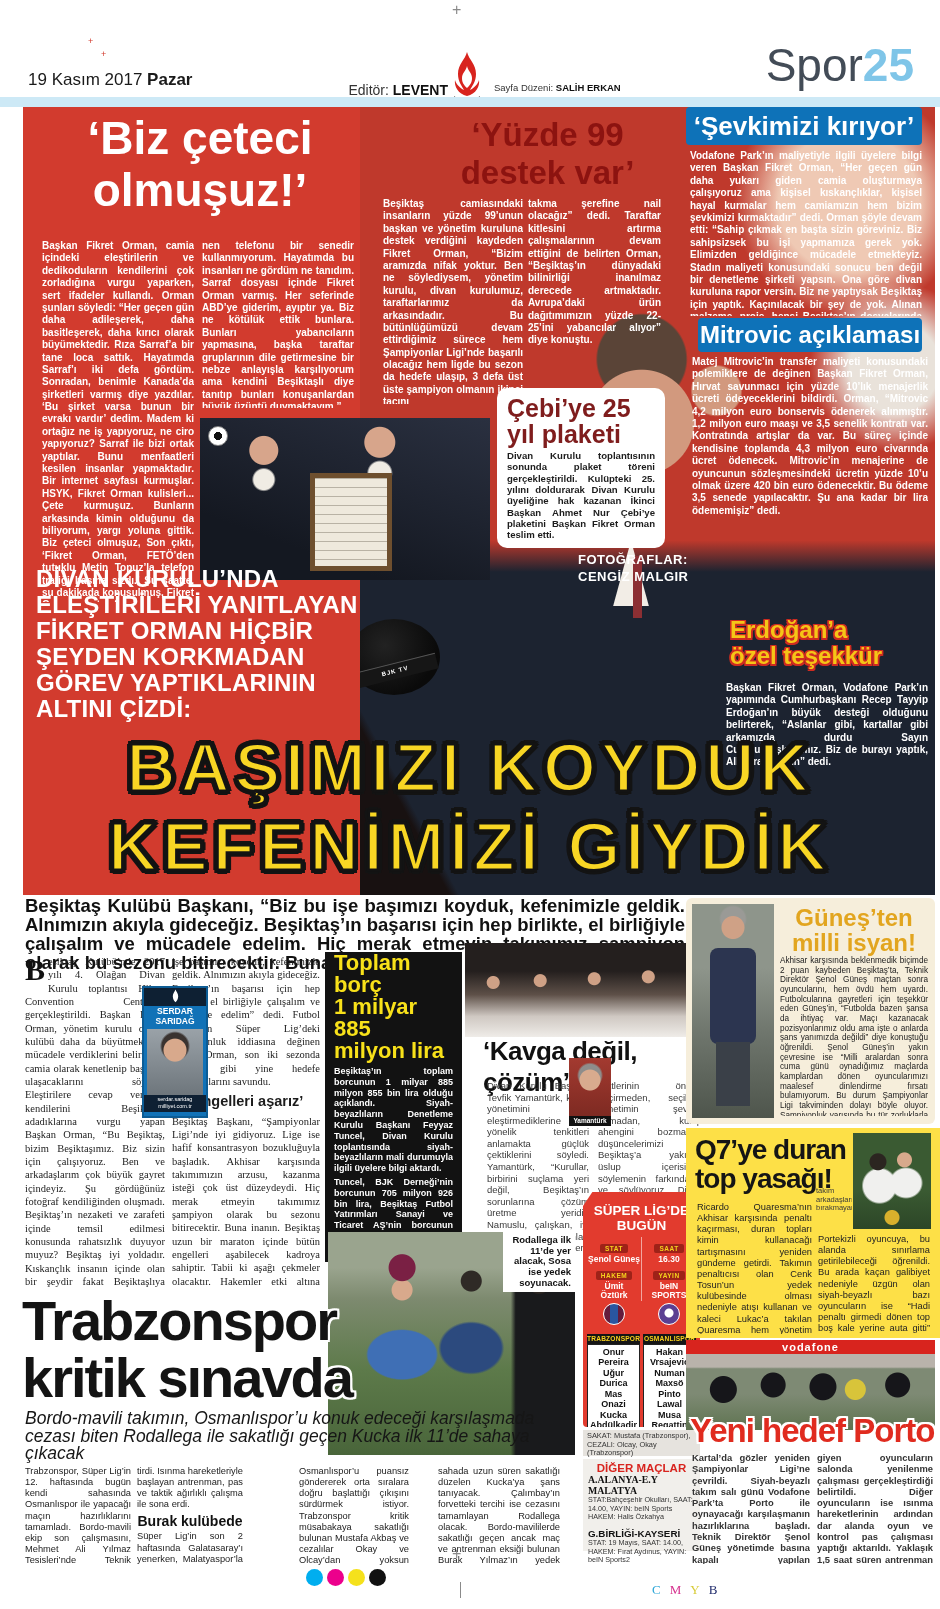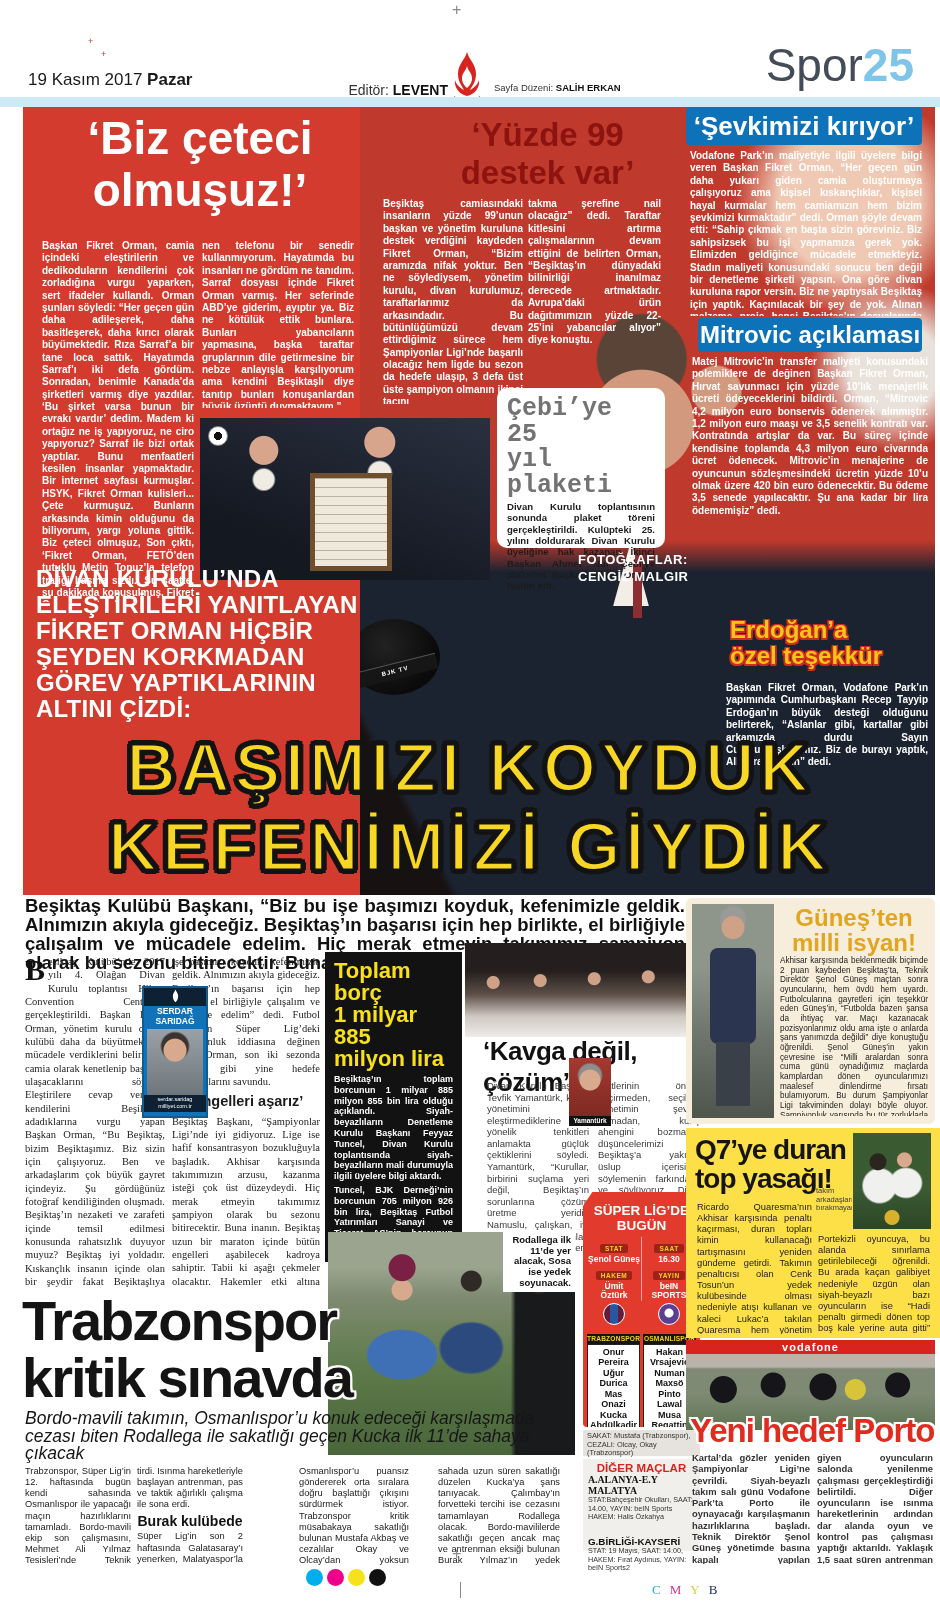--- a/index.html
+++ b/index.html
@@ -104,21 +104,21 @@
   </div>
 
   <div class="abs" style="left:420px;top:116px;width:255px;text-align:center;font-weight:bold;font-size:33px;line-height:1.15;color:#8c1310;">
     <div>‘Yüzde 99</div>
     <div>destek var’</div>
   </div>
   <div class="abs colw" style="left:383px;top:198px;width:140px;height:206px;">Beşiktaş camiasındaki insanların yüzde 99’unun başkan ve yönetim kuruluna destek verdiğini kaydeden Fikret Orman, “Bizim aramızda nifak yoktur. Ben ne söylediysem, yönetim kurulu, divan kurulumuz, taraftarlarımız da arkasındadır. Bu bütünlüğümüzü devam ettirdiğimiz sürece hem Şampiyonlar Ligi’nde başarılı olacağız hem ligde bu sezon da hedefe ulaşıp, 3 defa üst üste şampiyon olmanın ikinci tacını</div>
   <div class="abs colw" style="left:528px;top:198px;width:133px;height:206px;">takma şerefine nail olacağız” dedi. Taraftar kitlesini artırma çalışmalarının devam ettiğini de belirten Orman, “Beşiktaş’ın dünyadaki bilinirliği inanılmaz derecede artmaktadır. Avrupa’daki ürün dağıtımımızın yüzde 22-25’ini yabancılar alıyor” diye konuştu.</div>
 
   <div class="abs" style="left:497px;top:388px;width:168px;height:160px;background:#fff;border-radius:10px;padding:8px 10px;box-sizing:border-box;">
-    <div style="color:#737373;font-weight:bold;font-size:25px;line-height:1.02;font-family:Liberation Mono, monospace;">
+    <div style="color:#7f1d1d;font-weight:bold;font-size:25px;line-height:1.02;">
       <div>Çebi’ye 25</div>
       <div>yıl plaketi</div>
     </div>
     <div class="j ov" style="font-size:9.6px;font-weight:bold;color:#1c1c1c;line-height:1.18;margin-top:3px;height:88px;">Divan Kurulu toplantısının sonunda plaket töreni gerçekleştirildi. Kulüpteki 25. yılını doldurarak Divan Kurulu üyeliğine hak kazanan İkinci Başkan Ahmet Nur Çebi’ye plaketini Başkan Fikret Orman teslim etti.</div>
   </div>
 
   <div class="abs w" style="left:578px;top:552px;width:150px;font-weight:bold;font-size:13px;line-height:1.3;letter-spacing:.5px;">
     <div>FOTOĞRAFLAR:</div>
     <div>CENGİZ MALGIR</div>
   </div>
@@ -168,21 +168,21 @@
       <div>SERDAR</div>
       <div>SARIDAĞ</div>
     </div>
     <div style="height:66px;margin:2px 3px 0 3px;background:radial-gradient(circle at 50% 32%,#d8a98c 0 11px,rgba(216,169,140,0) 12px),radial-gradient(circle at 50% 26%,#3a3330 0 13px,rgba(58,51,48,0) 15px),linear-gradient(#9aa2a8,#6e767c);"></div>
     <div style="height:16px;background:#0e2033;color:#fff;font-size:5.5px;text-align:center;line-height:1.35;padding-top:1px;">
       <div>serdar.saridag</div>
       <div>milliyet.com.tr</div>
     </div>
   </div>
 
-  <div class="abs" style="left:325px;top:952px;width:137px;height:310px;background:#121212;padding:8px 9px;box-sizing:border-box;">
+  <div class="abs" style="left:325px;top:952px;width:137px;height:310px;background:#121212;padding:0 9px;box-sizing:border-box;">
     <div style="color:#f8e11a;font-weight:bold;font-size:22px;line-height:1.0;">
       <div>Toplam borç</div>
       <div>1 milyar 885</div>
       <div>milyon lira</div>
     </div>
     <div class="j ov" style="color:#fff;font-weight:bold;font-size:9px;line-height:1.2;margin-top:4px;height:175px;">
       <div>Beşiktaş’ın toplam borcunun 1 milyar 885 milyon 855 bin lira olduğu açıklandı. Siyah-beyazlıların Denetleme Kurulu Başkanı Feyyaz Tuncel, Divan Kurulu toplantısında siyah-beyazlıların mali durumuyla ilgili üyelere bilgi aktardı.</div>
       <div style="margin-top:3px;">Tuncel, BJK Derneği’nin borcunun 705 milyon 926 bin lira, Beşiktaş Futbol Yatırımları Sanayi ve Ticaret AŞ’nin borcunun ise 1 milyar 179 milyon 929 bin lira olduğunu bildirdi.</div>
 
     </div>
@@ -262,21 +262,21 @@
         </div>
       </div>
     </div>
   </div>
   <div class="abs" style="left:583px;top:1430px;width:117px;height:26px;background:#e6e3de;font-size:7.4px;line-height:1.18;color:#333;padding:2px 4px;box-sizing:border-box;">SAKAT: Mustafa (Trabzonspor), CEZALI: Olcay, Okay (Trabzonspor)</div>
   <div class="abs" style="left:583px;top:1459px;width:117px;height:92px;background:#f1efeb;padding:3px 5px;box-sizing:border-box;">
     <div style="color:#d8241e;font-weight:bold;font-size:11.5px;text-align:center;">DİĞER MAÇLAR</div>
     <div style="font-weight:bold;font-size:9.8px;color:#111;font-family:Liberation Serif, serif;">A.ALANYA-E.Y MALATYA</div>
     <div style="font-size:7.2px;color:#333;line-height:1.2;">STAT:Bahçeşehir Okulları, SAAT: 14.00, YAYIN: beIN Sports</div>
     <div style="font-size:7.2px;color:#333;line-height:1.2;">HAKEM: Halis Özkahya</div>
-    <div style="font-weight:bold;font-size:9.8px;color:#111;margin-top:14px;">G.BİRLİĞİ-KAYSERİ</div>
+    <div style="font-weight:bold;font-size:9.8px;color:#111;margin-top:6px;">G.BİRLİĞİ-KAYSERİ</div>
     <div style="font-size:7.2px;color:#333;line-height:1.2;">STAT: 19 Mayıs, SAAT: 14.00,</div>
     <div style="font-size:7.2px;color:#333;line-height:1.2;">HAKEM: Fırat Aydınus, YAYIN: beIN Sports2</div>
   </div>
 
   <div class="photo" style="left:328px;top:1232px;width:247px;height:223px;background:
       radial-gradient(circle at 30% 16%, #7a2044 0 13px, rgba(122,32,68,0) 14px),
       radial-gradient(circle at 30% 26%, #d8a98c 0 10px, rgba(216,169,140,0) 11px),
       radial-gradient(ellipse at 30% 55%, #3f6fb5 0 34px, rgba(63,111,181,0) 36px),
       radial-gradient(circle at 58% 22%, #2f2a26 0 10px, rgba(47,42,38,0) 11px),
       radial-gradient(ellipse at 58% 52%, #2c4a7e 0 30px, rgba(44,74,126,0) 33px),

